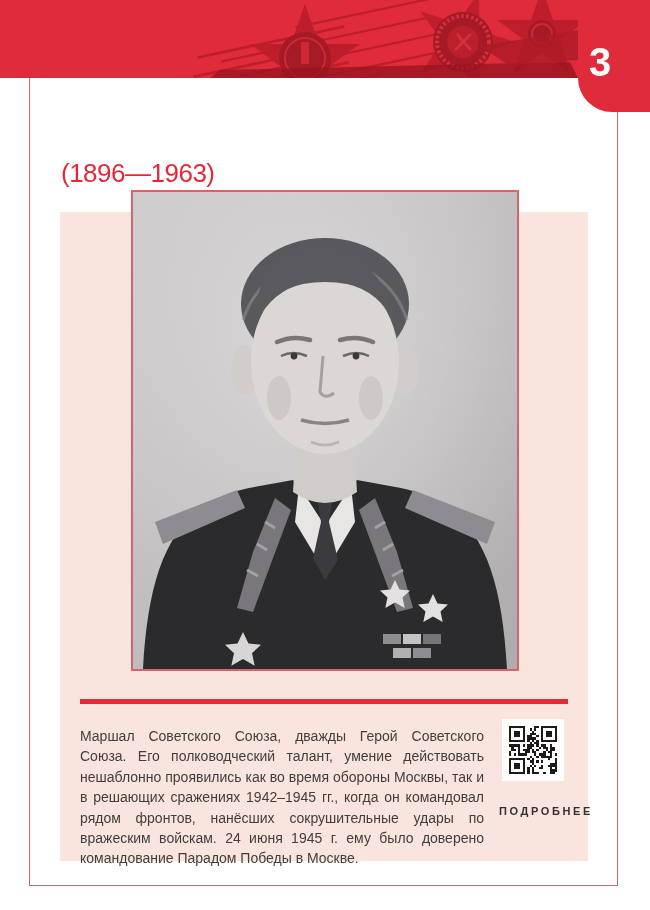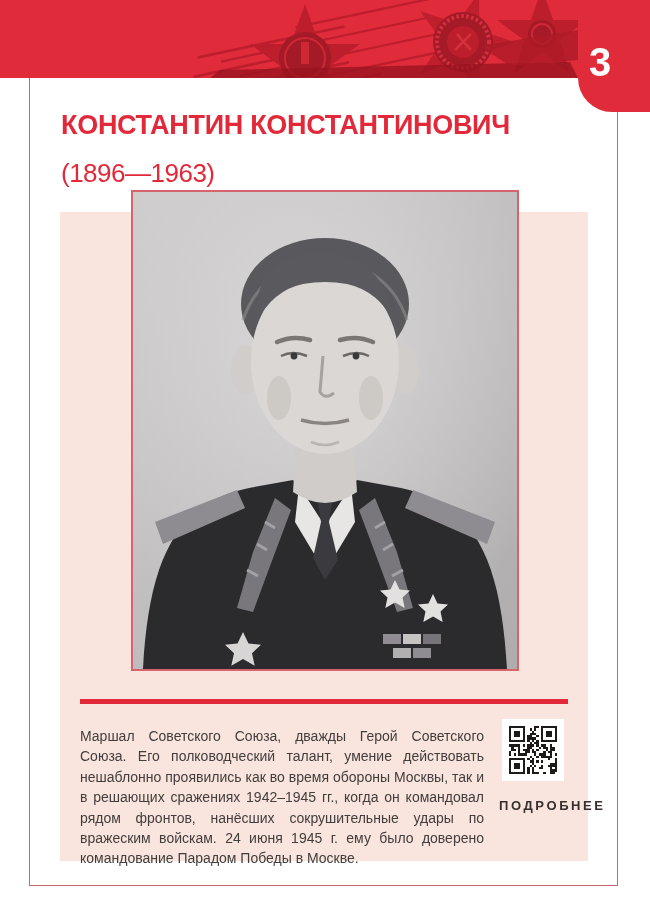--- a/index.html
+++ b/index.html
@@ -67,22 +67,22 @@
   .qr-wrap{
     position:absolute;left:499px;top:719px;width:68px;z-index:5;
     text-align:center;
   }
   .qr-box{
     width:62px;height:62px;margin:0 auto;background:#ffffff;
     display:flex;align-items:center;justify-content:center;
   }
   .qr-box svg{width:48px;height:48px;shape-rendering:crispEdges;}
   .qr-label{
-    display:block;margin-top:17px;color:#35302E;
-    font-size:13px;font-weight:700;letter-spacing:2.6px;white-space:nowrap;text-align:center;
+    display:block;margin-top:24px;color:#35302E;
+    font-size:11px;font-weight:700;letter-spacing:2.6px;white-space:nowrap;text-align:center;
   }
 </style>
 </head>
 <body>
 
 <div class="page-frame"></div>
 
 <div class="content-panel"></div>
 
 <div class="header-band">
@@ -127,21 +127,21 @@
       <path d="M300 46 L398 30 L398 60 L330 66 Z" fill="#AD1A27" opacity="0.8"></path>
     </g>
   </svg>
 </div>
 
 <div class="page-tab">
   <span class="num">3</span>
 </div>
 
 <h1 class="title">
-  <span>КОНСТАНТИН КОНСТАНТИНОВИЧ</span><br>
+  <br>
 </h1>
 <div class="dates">(1896—1963)</div>
 
 <div class="portrait">
   <svg viewBox="0 0 384 477" aria-hidden="true">
     <defs>
       <linearGradient id="bgG" x1="0" y1="0" x2="1" y2="1">
         <stop offset="0" stop-color="#CBC9CA"></stop>
         <stop offset="0.55" stop-color="#BDBBBC"></stop>
         <stop offset="1" stop-color="#AEACAD"></stop>

